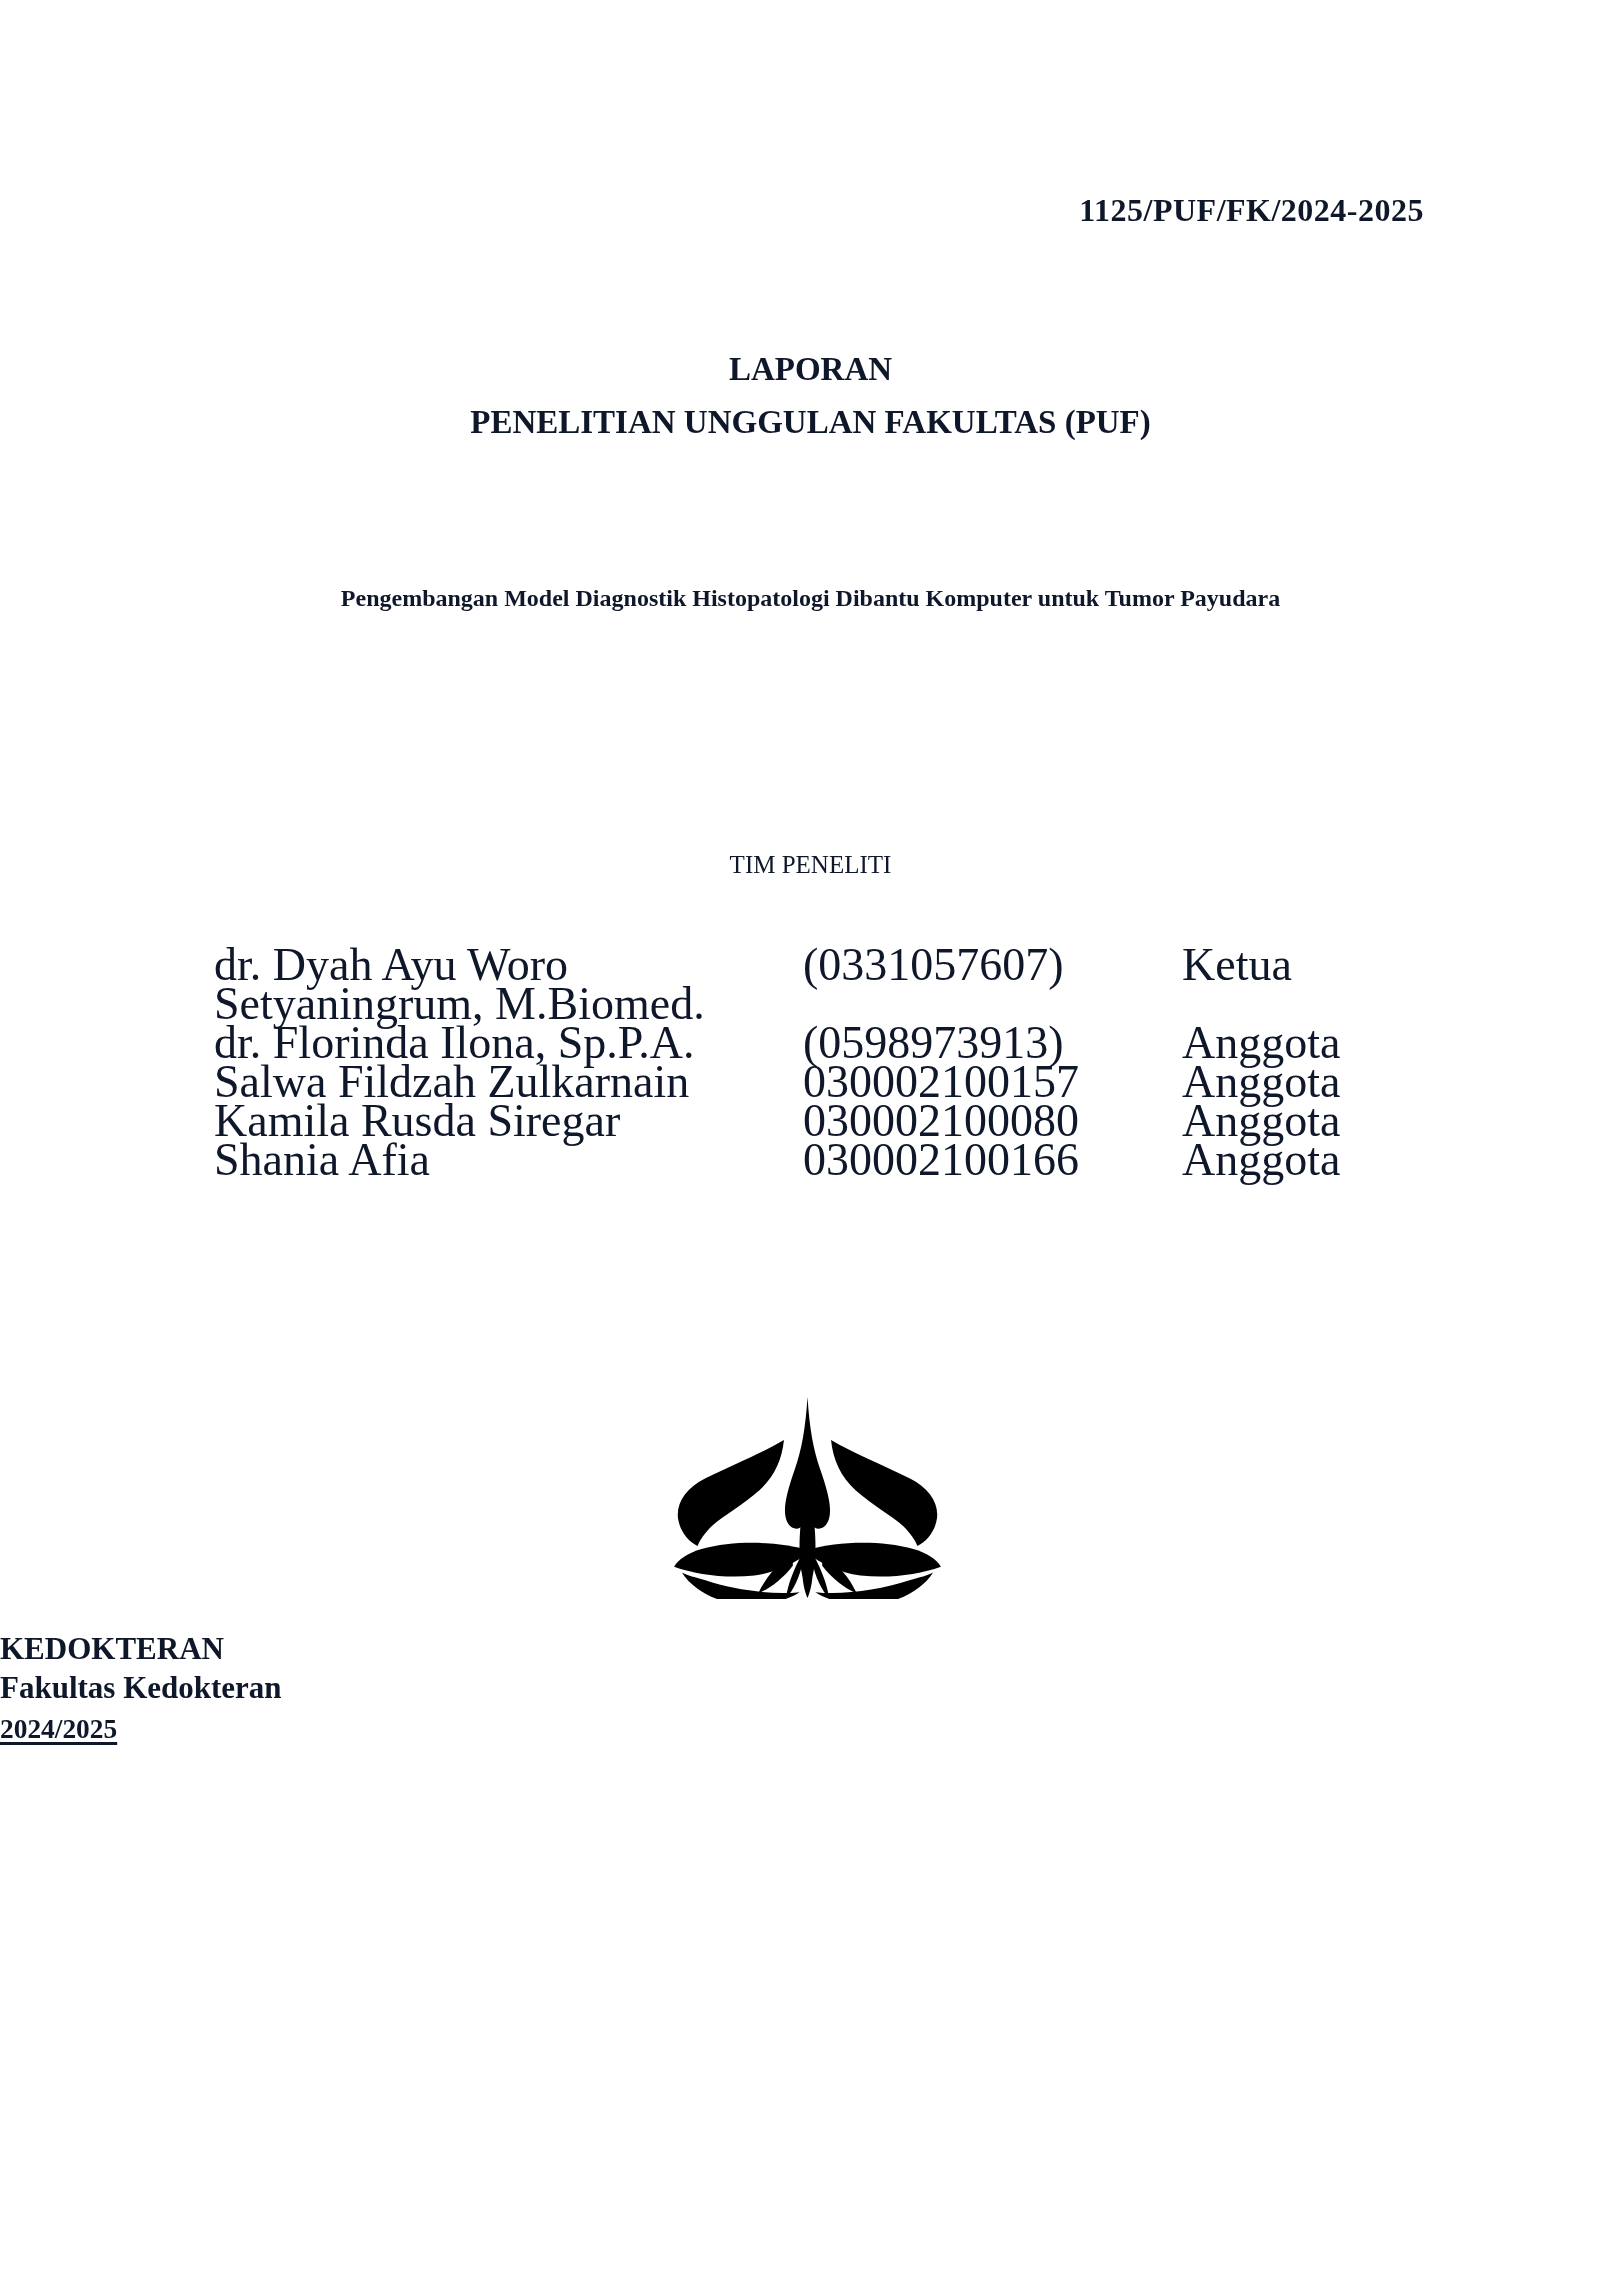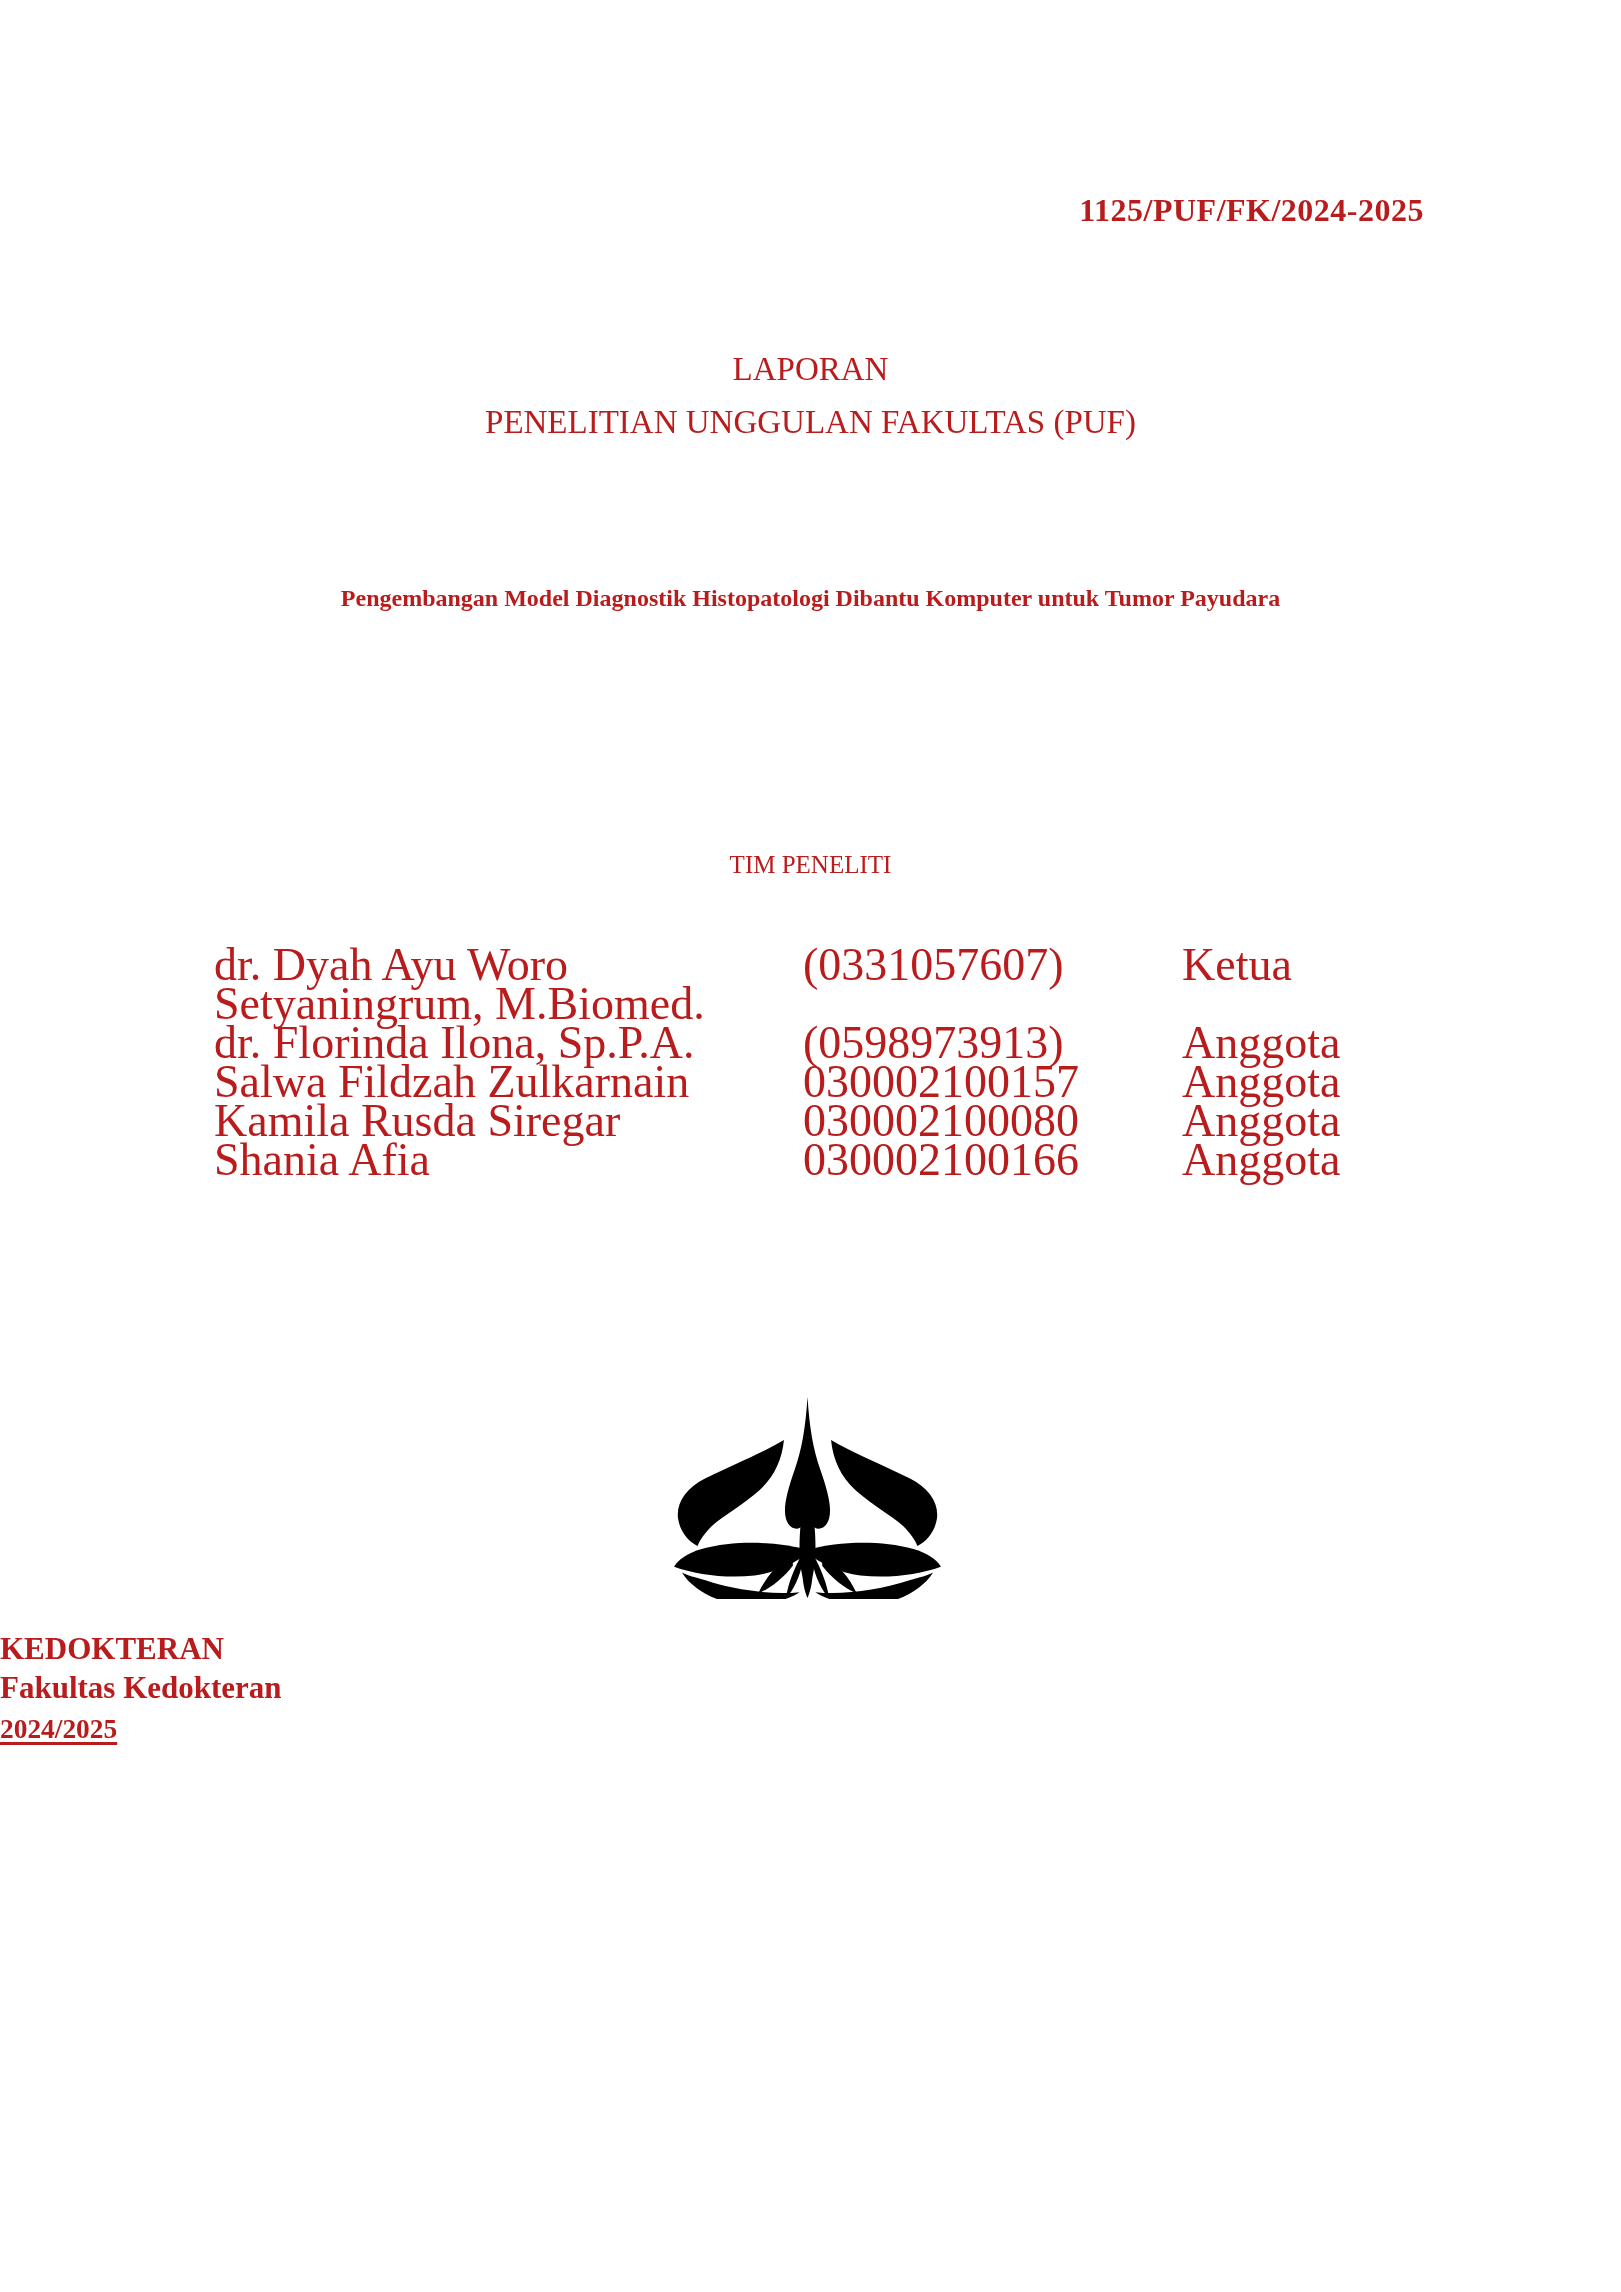--- a/index.html
+++ b/index.html
@@ -5,21 +5,21 @@
   html, body {
     margin: 0;
     padding: 0;
     background: #ffffff;
   }
   .page {
     position: relative;
     width: 1621px;
     height: 2293px;
     background: #ffffff;
-    color: #b91c1c;
+    color: #0f172a;
     font-family: "Liberation Serif", "DejaVu Serif", serif;
     overflow: hidden;
   }
 
   .doc-number {
     position: absolute;
     top: 192px;
     right: 197px;
     font-size: 32px;
     font-weight: bold;
@@ -27,21 +27,21 @@
     white-space: nowrap;
   }
 
   .report-type {
     position: absolute;
     top: 343px;
     left: 0;
     right: 0;
     text-align: center;
     font-size: 33px;
-    font-weight: normal;
+    font-weight: bold;
   }
   .report-type .line {
     line-height: 53px;
   }
 
   .main-title {
     position: absolute;
     top: 567px;
     left: 203px;
     right: 203px;

